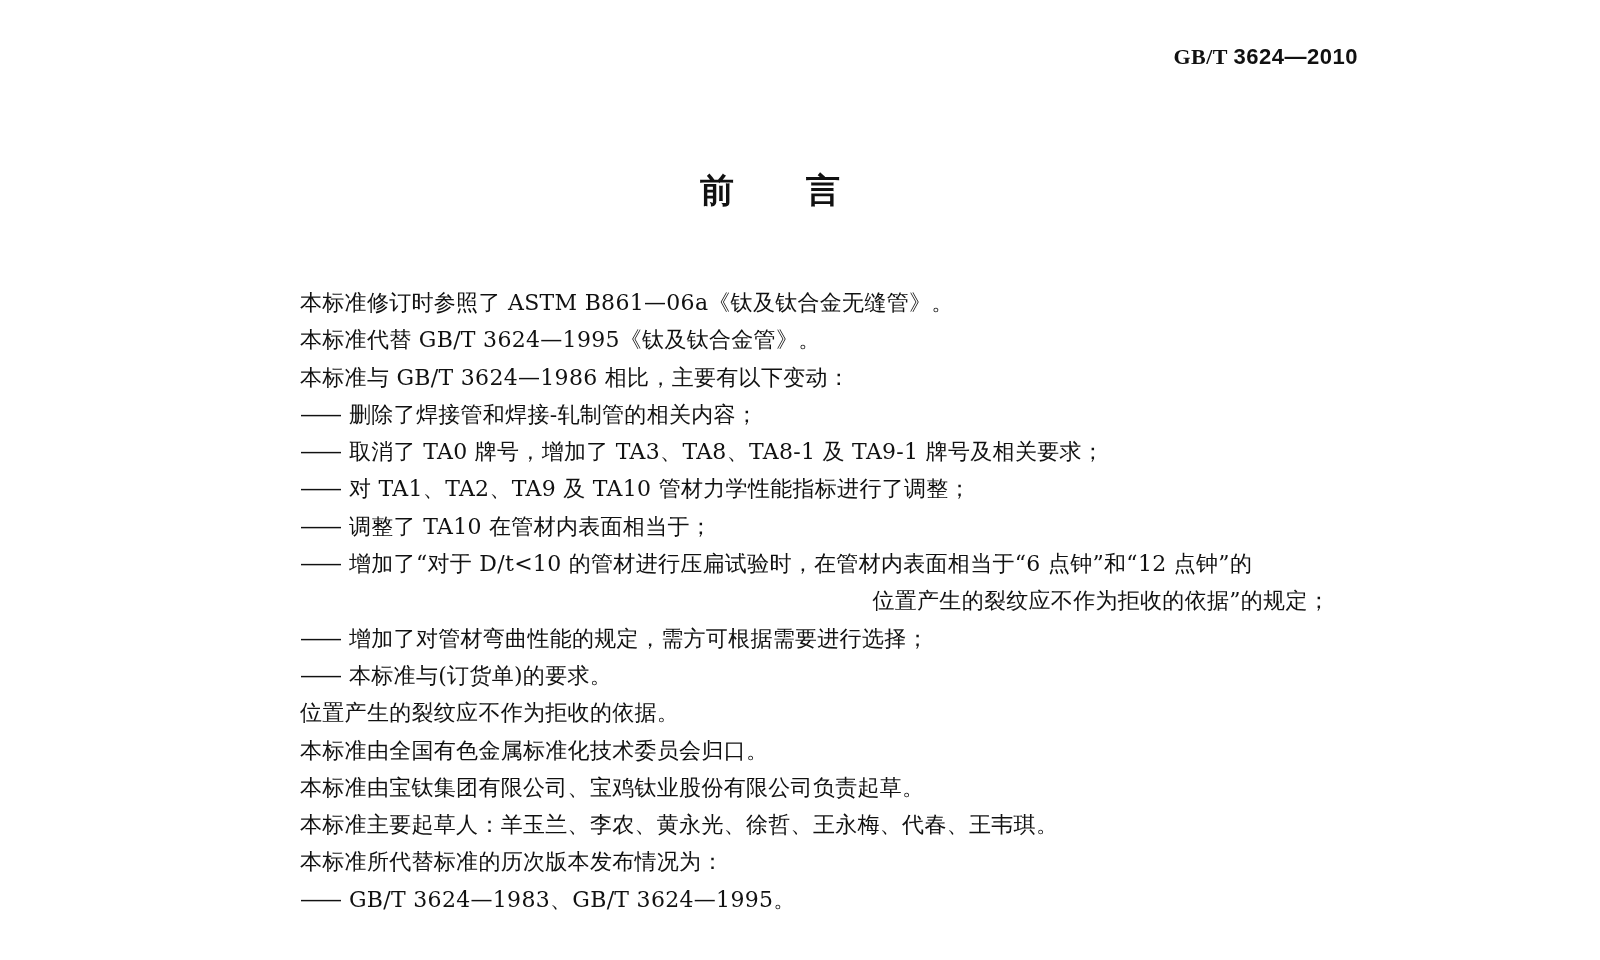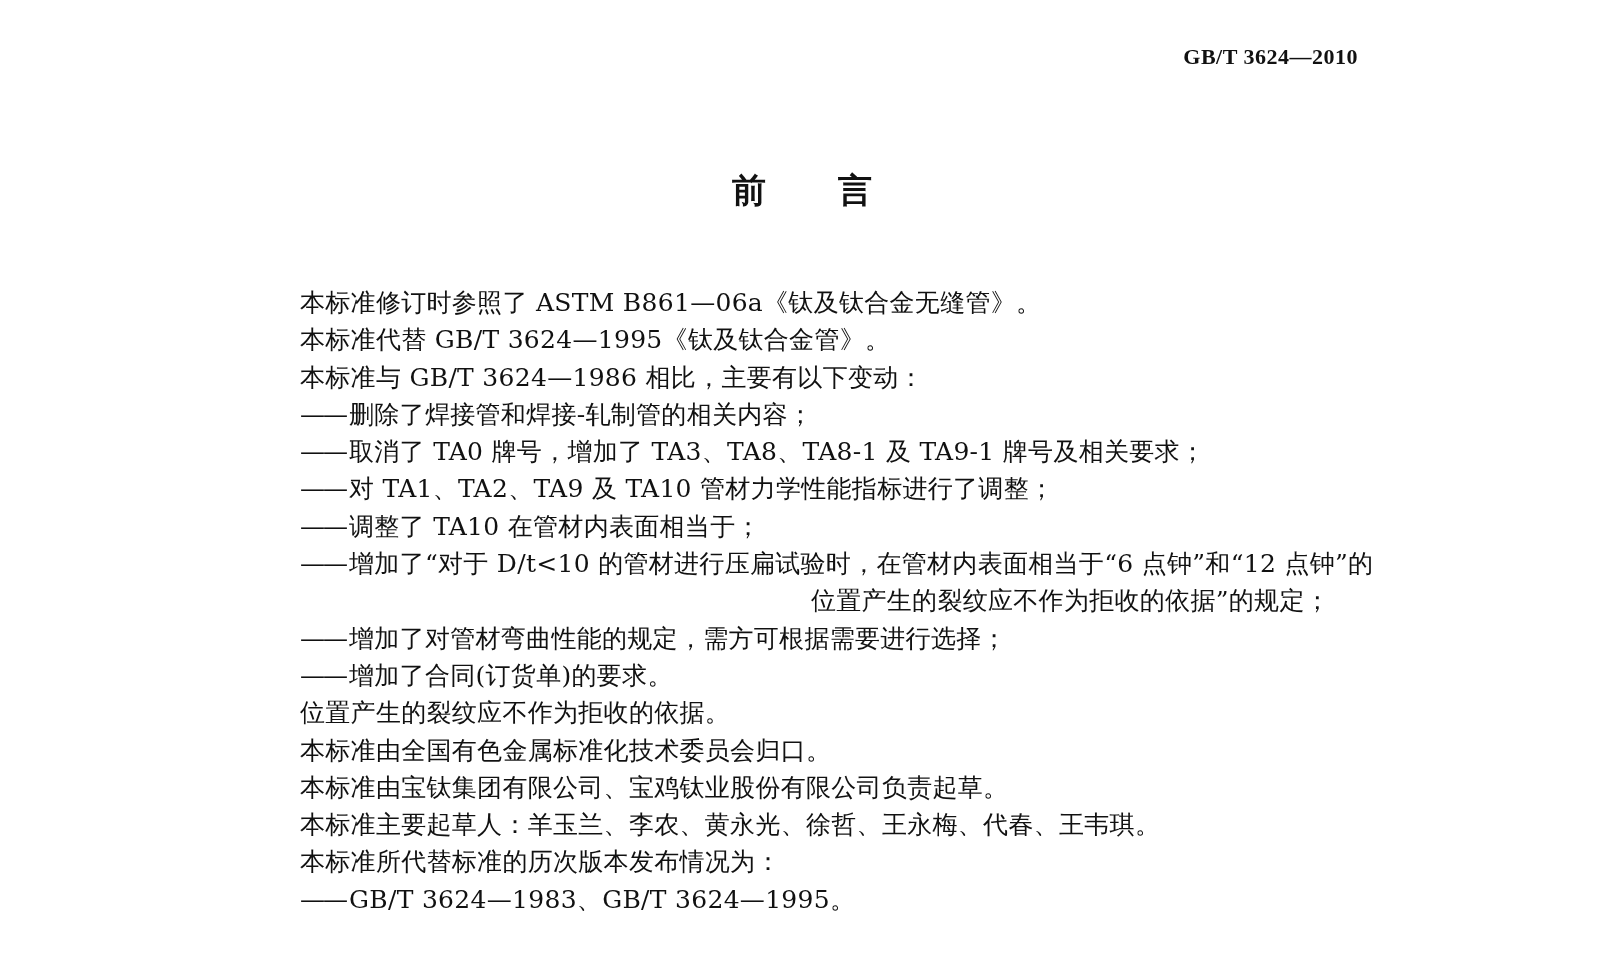--- a/index.html
+++ b/index.html
@@ -19,45 +19,44 @@
       position: absolute;
       top: 44px;
       right: 242px;
       font-family: "Liberation Serif", "DejaVu Serif", serif;
       font-size: 22px;
       font-weight: bold;
       letter-spacing: 0.5px;
       white-space: nowrap;
     }
     .std-code .num {
-      font-family: Liberation Serif, serif;
+      font-family: Liberation Sans, sans-serif;
       font-weight: bold;
     }
     .title {
       position: absolute;
       top: 168px;
       left: 0;
       width: 1540px;
       text-align: center;
       font-family: "DejaVu Sans", "Liberation Sans", sans-serif;
       font-weight: bold;
       font-size: 34px;
       letter-spacing: 72px;
       text-indent: 72px;
-      margin-left: 32px;
     }
     .body-text {
       position: absolute;
       top: 284px;
       left: 300px;
       width: 1030px;
     }
     .line {
       font-family: "DejaVu Serif", "Liberation Serif", serif;
-      font-size: 25px;
+      font-size: 22px;
       line-height: 37.3px;
       height: 37.3px;
       white-space: nowrap;
       letter-spacing: 0.3px;
     }
     .line.indent {
       padding-left: 49px;
       text-align: right;
     }
     .dash {
@@ -77,20 +76,20 @@
   <div class="line"><span>本标准修订时参照了 ASTM B861—06a《钛及钛合金无缝管》。</span></div>
   <div class="line"><span>本标准代替 GB/T 3624—1995《钛及钛合金管》。</span></div>
   <div class="line"><span>本标准与 GB/T 3624—1986 相比，主要有以下变动：</span></div>
   <div class="line"><span class="dash">——</span><span>删除了焊接管和焊接-轧制管的相关内容；</span></div>
   <div class="line"><span class="dash">——</span><span>取消了 TA0 牌号，增加了 TA3、TA8、TA8-1 及 TA9-1 牌号及相关要求；</span></div>
   <div class="line"><span class="dash">——</span><span>对 TA1、TA2、TA9 及 TA10 管材力学性能指标进行了调整；</span></div>
   <div class="line"><span class="dash">——</span><span>调整了 TA10 在管材内表面相当于；</span></div>
   <div class="line"><span class="dash">——</span><span>增加了“对于 D/t&lt;10 的管材进行压扁试验时，在管材内表面相当于“6 点钟”和“12 点钟”的</span></div>
   <div class="line indent"><span>位置产生的裂纹应不作为拒收的依据”的规定；</span></div>
   <div class="line"><span class="dash">——</span><span>增加了对管材弯曲性能的规定，需方可根据需要进行选择；</span></div>
-  <div class="line"><span class="dash">——</span><span>增加了合同(订货单)的要求。</span></div>
+  <div class="line"><span class="dash">——</span><span>本标准与(订货单)的要求。</span></div>
   <div class="line"><span>位置产生的裂纹应不作为拒收的依据。</span></div>
   <div class="line"><span>本标准由全国有色金属标准化技术委员会归口。</span></div>
   <div class="line"><span>本标准由宝钛集团有限公司、宝鸡钛业股份有限公司负责起草。</span></div>
   <div class="line"><span>本标准主要起草人：羊玉兰、李农、黄永光、徐哲、王永梅、代春、王韦琪。</span></div>
   <div class="line"><span>本标准所代替标准的历次版本发布情况为：</span></div>
   <div class="line"><span class="dash">——</span><span>GB/T 3624—1983、GB/T 3624—1995。</span></div>
 </div>
 
 </body></html>

